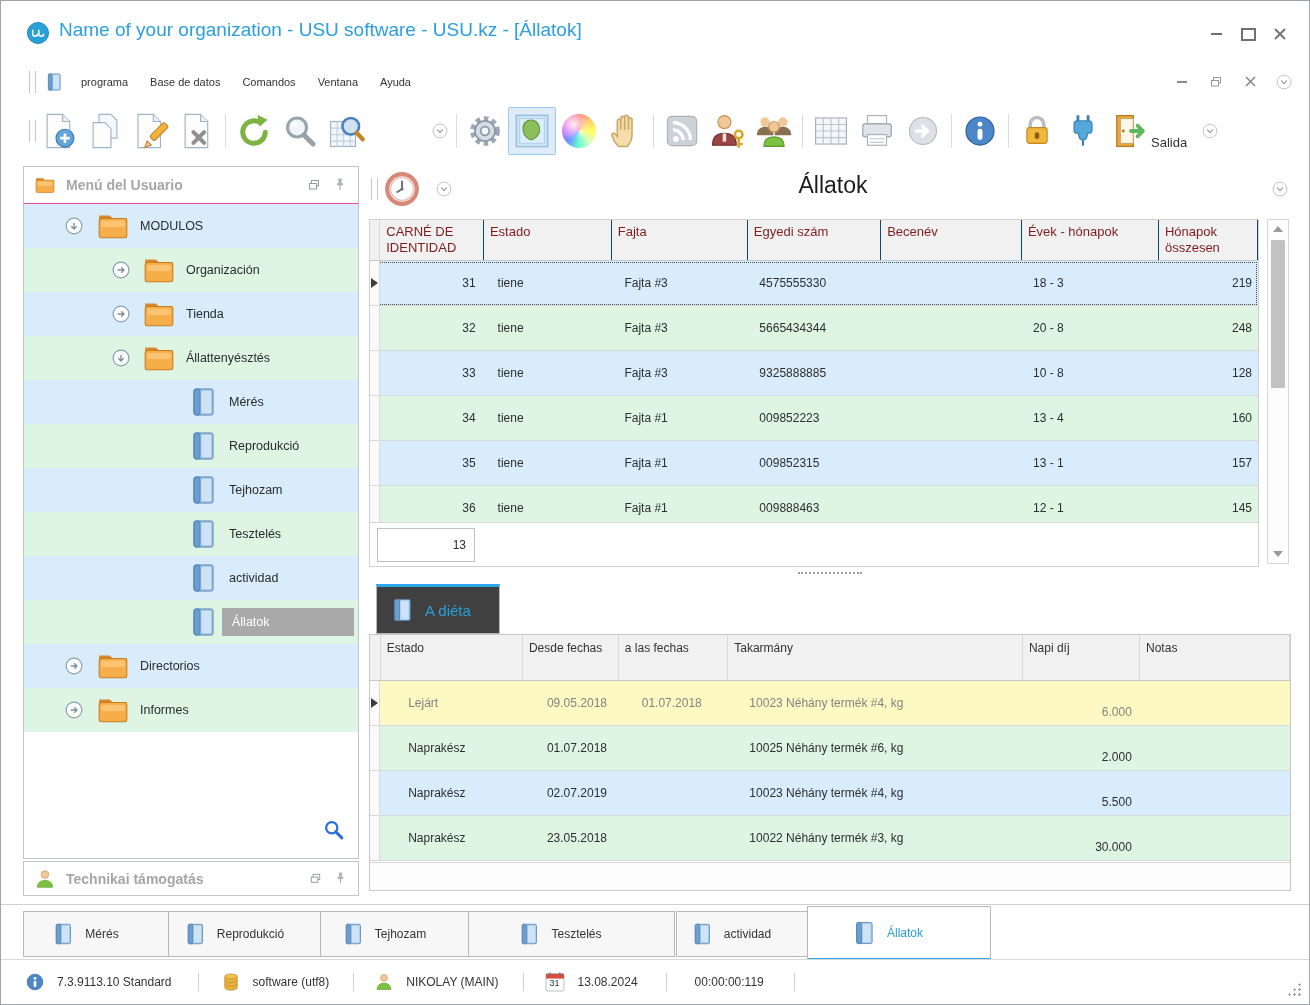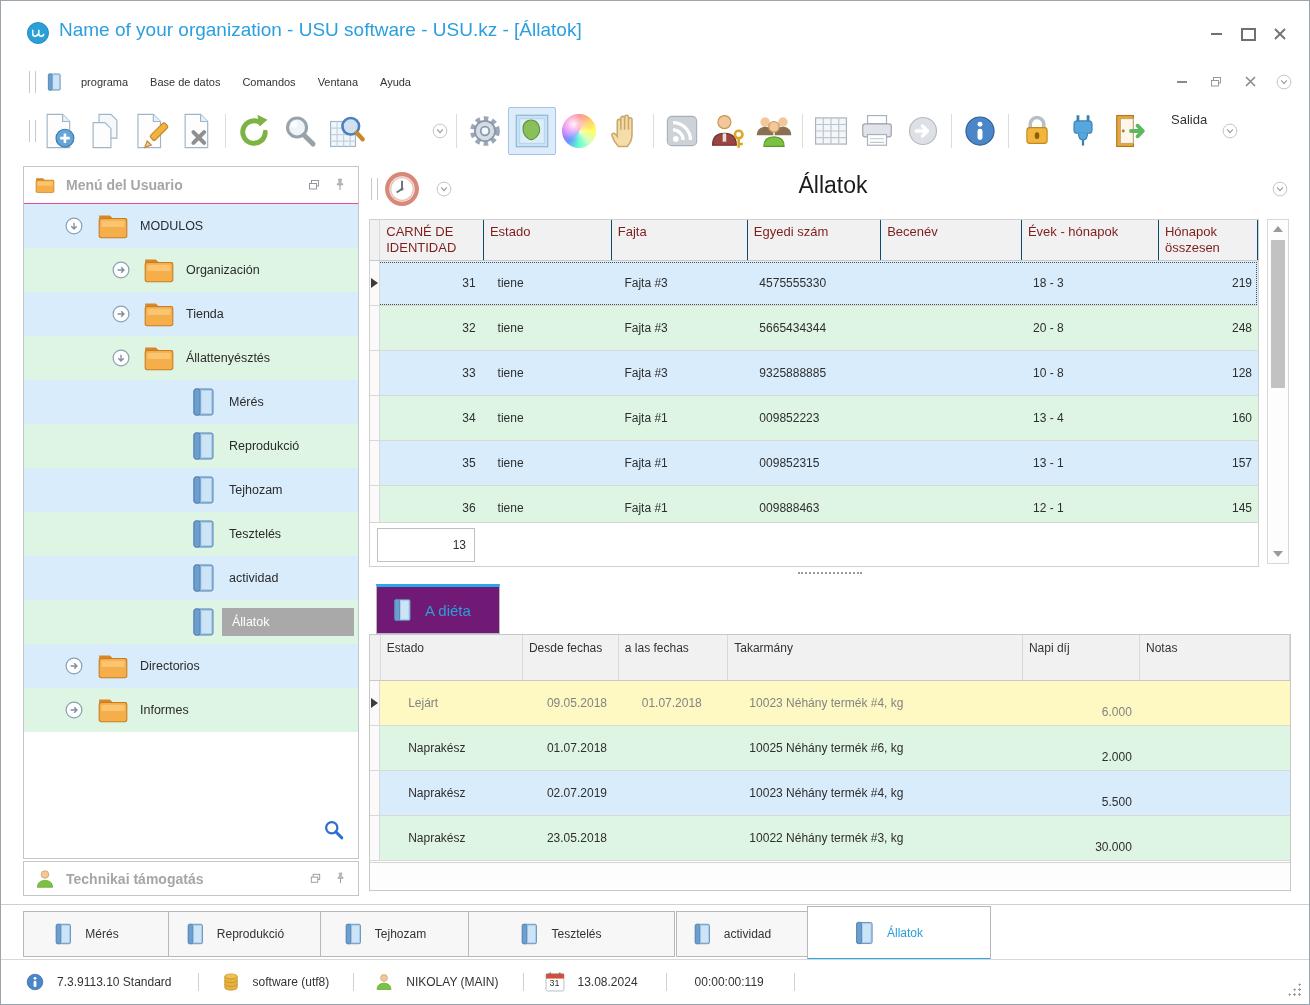--- a/index.html
+++ b/index.html
@@ -12,21 +12,21 @@
   .winctl{position:absolute;top:24px;width:26px;height:18px;display:flex;align-items:center;justify-content:center;cursor:default;}
   
   #menubar{left:0;top:62px;width:100%;height:37px;background:#fff;display:flex;align-items:center;}
   .grip{width:5px;height:22px;border-left:1px solid #c8c8c8;border-right:1px solid #c8c8c8;margin-left:28px;}
   .menu-item{font-size:11px;color:#333;padding:6px 11px;cursor:default;}
   
   #toolbar{left:0;top:99px;width:100%;height:61px;background:#fff;display:flex;align-items:center;}
   .tbtn{width:46px;height:46px;display:flex;align-items:center;justify-content:center;border-radius:3px;}
   .tsep{width:1px;height:34px;background:#dcdcdc;margin:0 5px;}
   .chip{width:22px;height:22px;display:flex;align-items:center;justify-content:center;}
-  #salida-btn{display:flex;align-items:flex-start;gap:21px;padding:0 6px;}
+  #salida-btn{display:flex;align-items:flex-end;gap:1px;padding:0 6px;}
   #salida-btn span{font-size:13px;color:#333;}
   .tbtn-sel{background:#ddecf8;border:1px solid #9ec6e8;border-radius:2px;}
   
   #sidebar{left:22px;top:165px;width:336px;height:693px;background:#fff;border:1px solid #c2c6ca;}
   .panel-head{height:36px;display:flex;align-items:center;border-bottom:4px solid #ec4899;padding:0 10px;gap:10px;}
   .panel-head .ph-label{flex:1;font-size:14px;font-weight:bold;color:#a6a6a6;}
   #tree{position:absolute;top:37px;left:0;right:0;}
   .trow{height:44px;display:flex;align-items:center;position:relative;}
   .row-blue{background:#d9ecfc;}
   .row-green{background:#def5e3;}
@@ -63,21 +63,21 @@
   
   #vscroll{left:1266px;top:218px;width:22px;height:345px;background:#fdfdfd;border:1px solid #d8d8d8;}
   .sb-btn{position:absolute;left:0;width:20px;height:18px;display:flex;align-items:center;justify-content:center;}
   .sb-thumb{position:absolute;left:3px;top:20px;width:14px;height:148px;background:#c2c2c2;border-radius:1px;}
   .tri-up{width:0;height:0;border-left:5px solid transparent;border-right:5px solid transparent;border-bottom:6px solid #9a9a9a;}
   .tri-dn{width:0;height:0;border-left:5px solid transparent;border-right:5px solid transparent;border-top:6px solid #9a9a9a;}
   
   #splitter{left:368px;top:567px;width:922px;height:10px;display:flex;align-items:center;justify-content:center;}
   #splitter .dots{width:64px;border-top:2px dotted #9a9a9a;}
   
-  #dtab{left:375px;top:583px;width:124px;height:50px;background:#701a75;border:1px solid #b8b8b8;border-top:3px solid #29a7e8;display:flex;align-items:center;gap:10px;padding:0 12px;}
+  #dtab{left:375px;top:583px;width:124px;height:50px;background:#404040;border:1px solid #b8b8b8;border-top:3px solid #29a7e8;display:flex;align-items:center;gap:10px;padding:0 12px;}
   #dtab span{font-size:15px;color:#2a9fd8;}
   #dgrid{left:368px;top:633px;width:922px;height:257px;background:#fff;border:1px solid #c8c8c8;}
   .dhead{display:flex;height:45px;background:#f1f1f1;border-bottom:1px solid #c8c8c8;}
   .dh{font-size:12px;color:#333;padding:6px 6px;border-right:1px solid #d9d9d9;}
   .drow{display:flex;height:44px;border-bottom:1px solid #d9d9d9;font-size:12px;}
   .d1{width:134px;padding-left:28px;}
   .d2{width:86px;}
   .d3{width:100px;}
   .d4{width:292px;}
   .d5{width:108px;justify-content:flex-end;padding-right:12px;margin-top:18px;}

